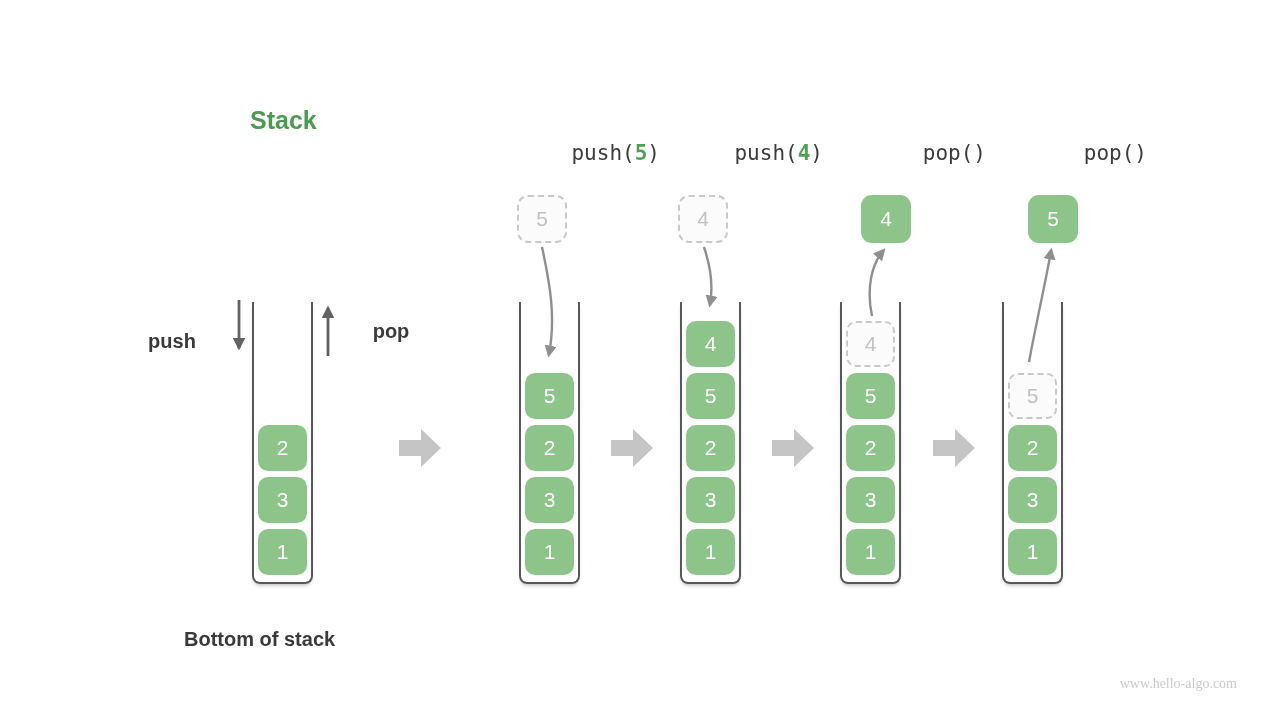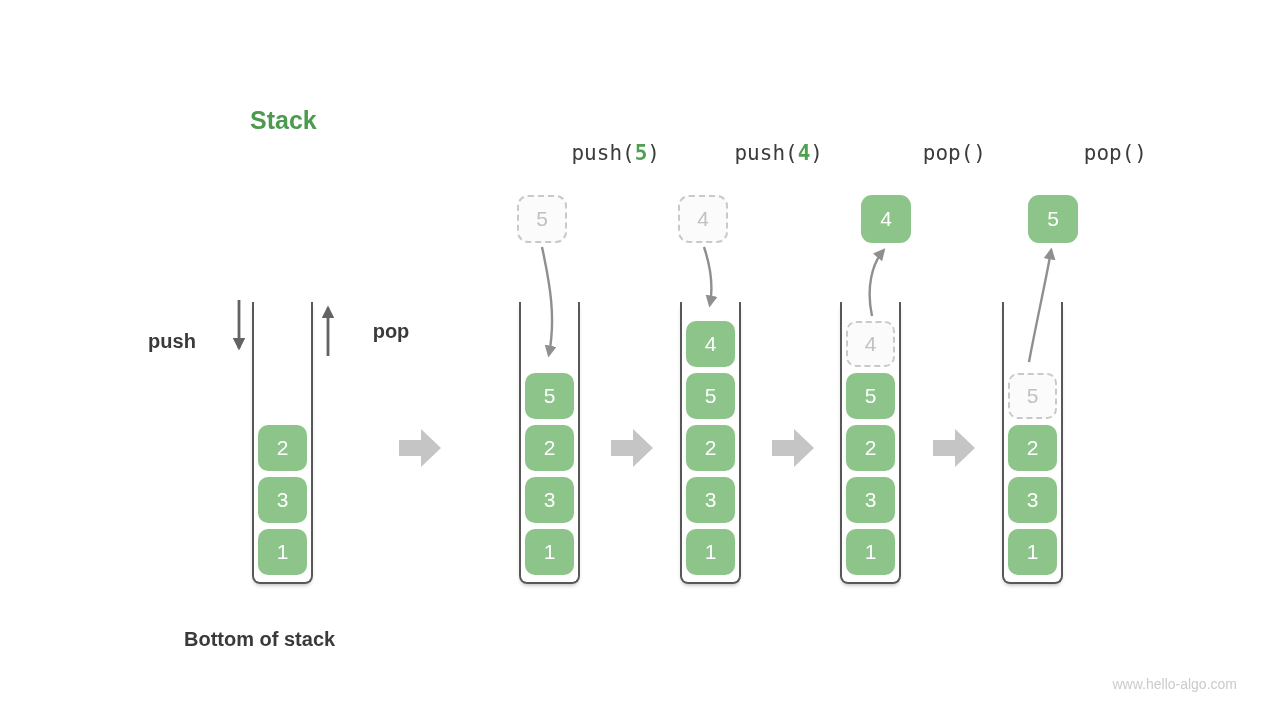--- a/index.html
+++ b/index.html
@@ -76,21 +76,21 @@
   .op-header .arg { color: #50a052; font-weight: bold; }
   .h2 { left: 460px; }
   .h3 { left: 623px; }
   .h4 { left: 786px; }
   .h5 { left: 947px; }
 
   .abs { position: absolute; }
 
   .watermark {
     position: absolute; right: 43px; top: 676px;
-    font-family: Liberation Sans, sans-serif;
+    font-family: Liberation Serif, serif;
     font-size: 14px; color: #cbcbcb;
   }
 </style>
 </head>
 <body>
 
 <div class="canvas">
 
   <div class="title">Stack</div>
   <div class="label push-label">push</div>

